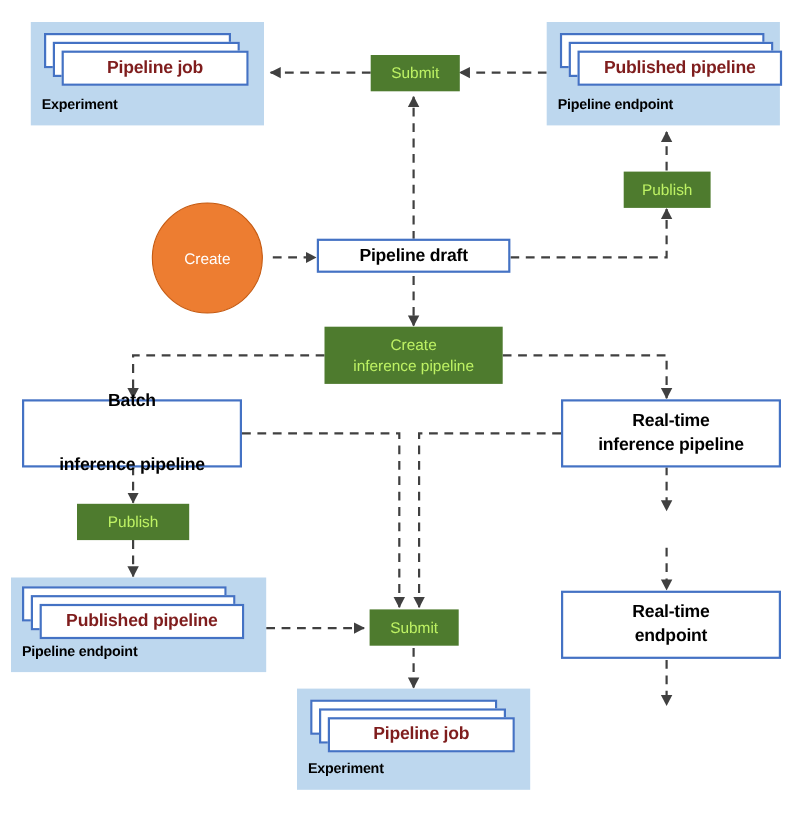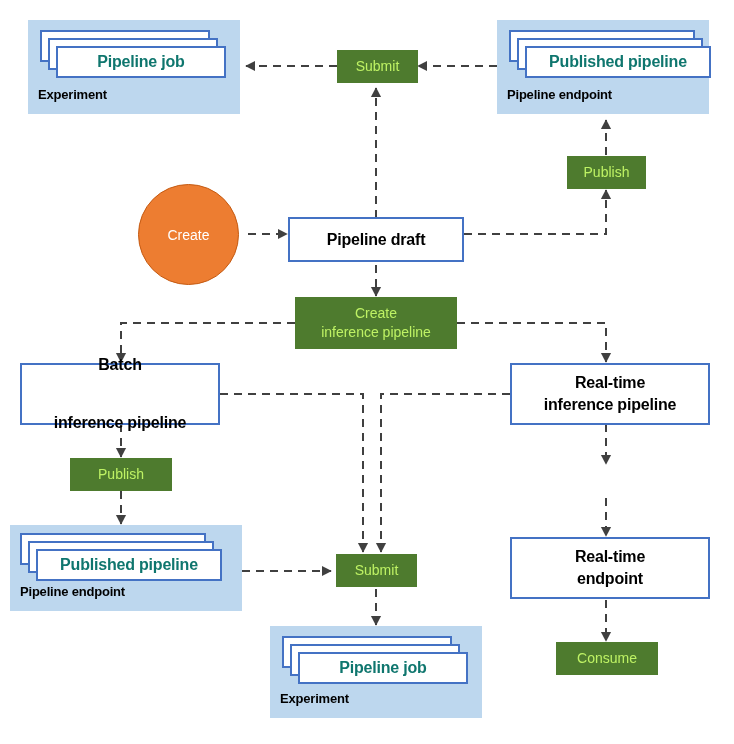--- a/index.html
+++ b/index.html
@@ -53,21 +53,21 @@
   .stack .card.c2 { left: 8px; top: 8px; }
   .stack .card.c3 {
     left: 16px; top: 16px;
     display: flex;
     align-items: center;
     justify-content: center;
   }
   .stack .card-label {
     font-size: 16px;
     font-weight: bold;
-    color: #0f766e;
+    color: #7f1d1d;
     white-space: nowrap;
     letter-spacing: -0.2px;
   }
   
   .node-box {
     position: absolute;
     background: #ffffff;
     border: 2px solid #4472c4;
     box-sizing: border-box;
     display: flex;
@@ -186,21 +186,21 @@
   </div>
 
   <div class="action-box" style="left:567px; top:156px; width:79px; height:33px;">
     <span>Publish</span>
   </div>
 
   <div class="circle-node" style="left:138px; top:184px; width:101px; height:101px;">
     <span>Create</span>
   </div>
 
-  <div class="node-box" style="left:288px; top:217px; width:176px; height:45px;">
+  <div class="node-box" style="left:288px; top:217px; width:176px; height:31px;">
     <span>Pipeline draft</span>
   </div>
 
   <div class="action-box" style="left:295px; top:297px; width:162px; height:52px; flex-direction:column;">
     <span>Create</span>
     <span>inference pipeline</span>
   </div>
 
   <div class="node-box" style="left:20px; top:363px; width:200px; height:62px; flex-direction:column;gap:36px;">
     <span>Batch</span>
@@ -241,17 +241,14 @@
     <div class="stack" style="left:12px; top:10px; width:170px; height:48px;">
       <div class="card c1" style="width:170px; height:32px;"></div>
       <div class="card c2" style="width:170px; height:32px;"></div>
       <div class="card c3" style="width:170px; height:32px;">
         <span class="card-label">Pipeline job</span>
       </div>
     </div>
     <div class="group-label">Experiment</div>
   </div>
 
-  <div class="action-box" style="left:556px; top:642px; width:102px; height:33px;">
-    <span>Consume</span>
-  </div>
 
 </div>
 
 </body></html>

